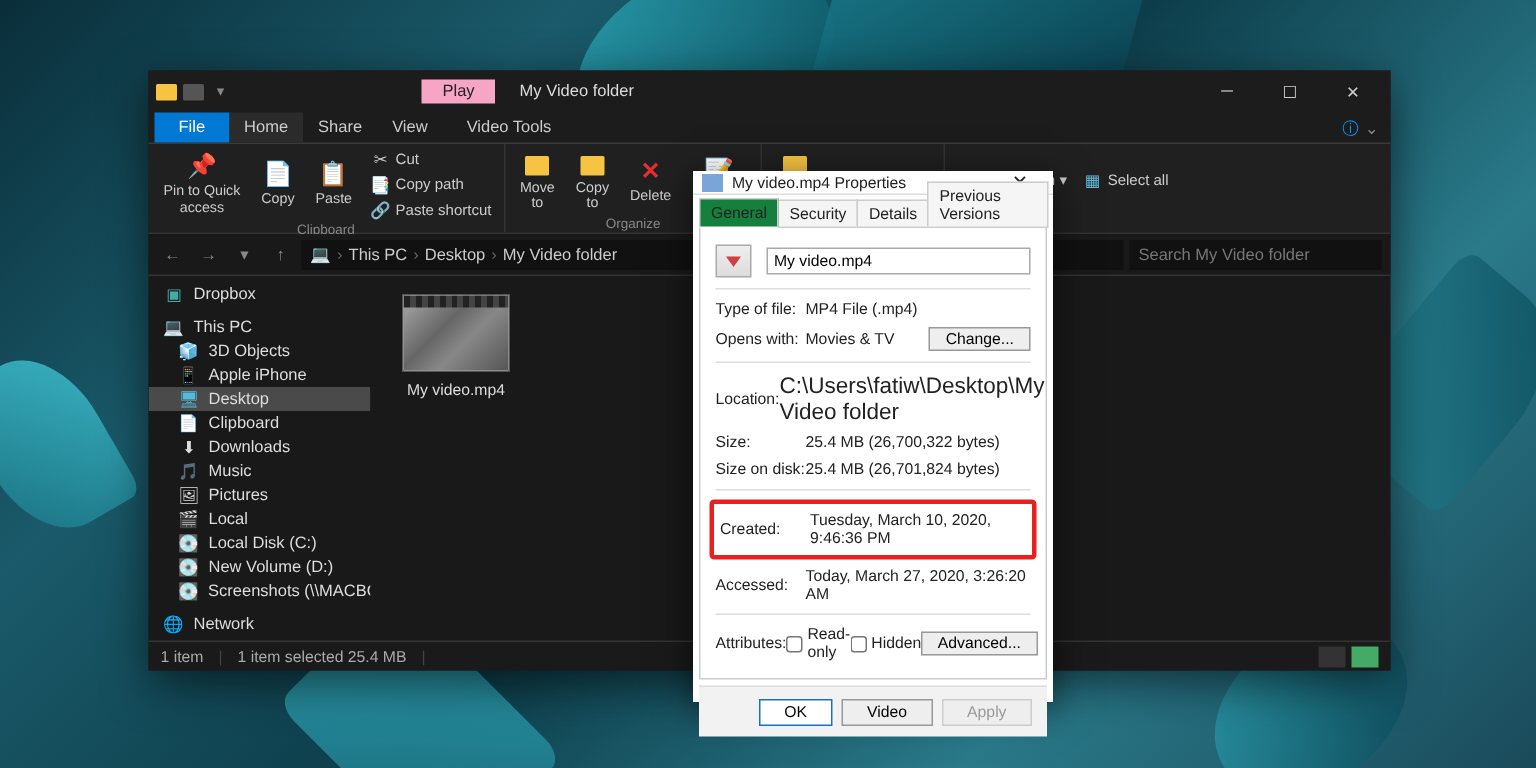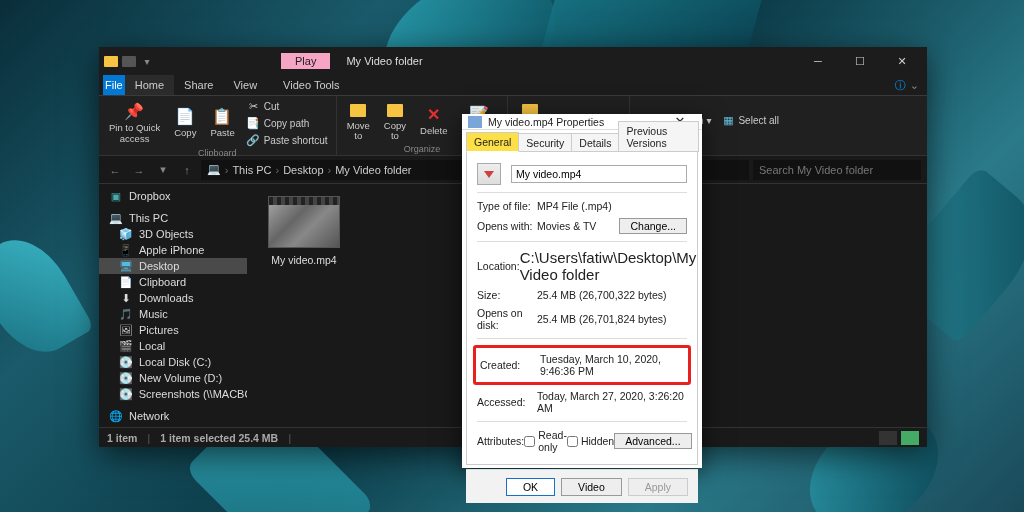--- a/index.html
+++ b/index.html
@@ -20,21 +20,21 @@
   .titlebar .tabicons{display:flex;align-items:center;gap:2px;margin-right:8px;}
   .titlebar .tabicons span{width:16px;height:14px;display:flex;align-items:center;justify-content:center;font-size:10px;}
   .titlebar .tabicons .folder{background:#f7c342;width:14px;height:11px;border-radius:1px;}
   .titlebar .play{background:#f7a5c5;padding:2px 14px;margin-left:118px;color:#222;font-size:11px;}
   .titlebar .title{margin-left:16px;color:#ddd;}
   .winbtns{margin-left:auto;display:flex;}
   .winbtns div{width:42px;height:28px;display:flex;align-items:center;justify-content:center;color:#ccc;font-size:11px;}
 
   .tabs{height:21px;background:#1c1c1c;display:flex;align-items:center;gap:0;padding-left:4px;border-bottom:1px solid #3a3a3a;}
   .tabs .tab{padding:2px 10px;color:#ccc;font-size:11px;height:100%;display:flex;align-items:center;}
-  .tabs .tab.file{background:#0078d4;color:#fff;padding:2px 2px;}
+  .tabs .tab.file{background:#0078d4;color:#fff;padding:2px 16px;}
   .tabs .tab.active{background:#2b2b2b;}
   .tabs .help{margin-left:auto;color:#0099ff;padding-right:8px;}
 
   .ribbon{height:60px;background:#202020;display:flex;align-items:stretch;border-bottom:1px solid #333;}
   .rgroup{display:flex;flex-direction:column;padding:2px 6px;border-right:1px solid #333;}
   .rgroup .icons{display:flex;gap:6px;flex:1;align-items:center;}
   .rgroup .lbl{font-size:9px;color:#888;text-align:center;padding-bottom:1px;}
   .ribtn{display:flex;flex-direction:column;align-items:center;justify-content:center;gap:1px;padding:2px 4px;font-size:9.5px;color:#ccc;line-height:1.1;text-align:center;}
   .ribtn .ico{width:22px;height:20px;display:flex;align-items:center;justify-content:center;font-size:16px;}
   .ribtn-sm{display:flex;align-items:center;gap:3px;font-size:10px;color:#ccc;padding:1px 2px;}
@@ -56,33 +56,33 @@
   .sidebar .top{padding-left:10px;}
   .sidebar .item.sel{background:#4a4a4a;}
   .sidebar .ico{width:14px;height:12px;display:flex;align-items:center;justify-content:center;font-size:11px;}
   .content{flex:1;background:#191919;padding:12px;display:flex;align-items:flex-start;}
   .fileitem{display:flex;flex-direction:column;align-items:center;gap:6px;width:90px;}
   .thumb{width:72px;height:52px;background:#ddd;border:1px solid #555;position:relative;overflow:hidden;}
   .thumb::before{content:"";position:absolute;inset:0;background:linear-gradient(135deg,#aaa 0%,#666 40%,#888 60%,#555 100%);}
   .thumb::after{content:"";position:absolute;top:0;left:0;width:100%;height:8px;background:repeating-linear-gradient(90deg,#222 0 4px,#444 4px 8px);}
   .filelabel{color:#ddd;font-size:10.5px;text-align:center;}
 
-  .status{height:20px;background:#1a1a1a;border-top:1px solid #333;display:flex;align-items:center;padding:0 8px;color:#aaa;font-size:10.5px;gap:10px;font-weight:bold;}
+  .status{height:20px;background:#1a1a1a;border-top:1px solid #333;display:flex;align-items:center;padding:0 8px;color:#aaa;font-size:10.5px;gap:10px;}
   .status .sep{color:#444;}
   .status .right{margin-left:auto;display:flex;gap:4px;}
   .status .right span{width:18px;height:14px;background:#333;display:block;}
 
   
   .props{position:absolute;top:114px;left:462px;width:240px;height:354px;background:#fff;box-shadow:0 6px 24px rgba(0,0,0,.6);display:flex;flex-direction:column;font-size:10.5px;color:#222;}
   .props .ptitle{height:23px;background:#fff;border-bottom:1px solid #ddd;display:flex;align-items:center;padding:0 6px;}
   .props .ptitle .ico{width:14px;height:12px;background:#7aa5d8;margin-right:6px;}
   .props .ptitle .close{margin-left:auto;width:32px;height:100%;display:flex;align-items:center;justify-content:center;font-size:13px;}
   .props .ptabs{height:22px;display:flex;align-items:flex-end;padding:0 4px;background:#fff;}
   .props .ptab{padding:3px 7px;font-size:10.5px;border:1px solid #ccc;border-bottom:none;background:#f5f5f5;margin-right:-1px;}
-  .props .ptab.active{background:#fde047;border-bottom:1px solid #fff;position:relative;z-index:1;}
+  .props .ptab.active{background:#15803d;border-bottom:1px solid #fff;position:relative;z-index:1;}
   .props .pbody{flex:1;border:1px solid #ccc;margin:0 4px 4px 4px;margin-top:-1px;padding:8px 10px;background:#fff;display:flex;flex-direction:column;gap:0;}
   .prow{display:flex;align-items:center;padding:3px 0;}
   .prow .pl{width:60px;color:#222;}
   .prow .pv{flex:1;}
   .prow input.textin{flex:1;border:1px solid #aaa;padding:2px 4px;font-size:10.5px;}
   .prow .chg{border:1px solid #999;background:#eee;padding:1px 10px;font-size:10.5px;margin-left:auto;}
   .prow .cbx{display:flex;align-items:center;gap:3px;}
   .prow .cbx input{width:11px;height:11px;}
   .hr{border-top:1px solid #ddd;margin:4px 0;}
   .highlight{border:3px solid #e82020;border-radius:3px;margin:2px -4px;padding:2px 4px;}
@@ -361,21 +361,21 @@
     <div class="hr"></div>
     <div class="prow">
         <span class="pl">Location:</span>
         <span class="pv" style="font-size:15px">C:\Users\fatiw\Desktop\My Video folder</span>
       </div>
     <div class="prow">
         <span class="pl">Size:</span>
         <span class="pv">25.4 MB (26,700,322 bytes)</span>
       </div>
     <div class="prow">
-        <span class="pl">Opens on disk:</span>
+        <span class="pl">Size on disk:</span>
         <span class="pv">25.4 MB (26,701,824 bytes)</span>
       </div>
     <div class="hr"></div>
     <div class="highlight">
       <div class="prow">
           <span class="pl">Created:</span>
           <span class="pv">Tuesday, March 10, 2020, 9:46:36 PM</span>
         </div>
     </div>
     <div class="prow">

